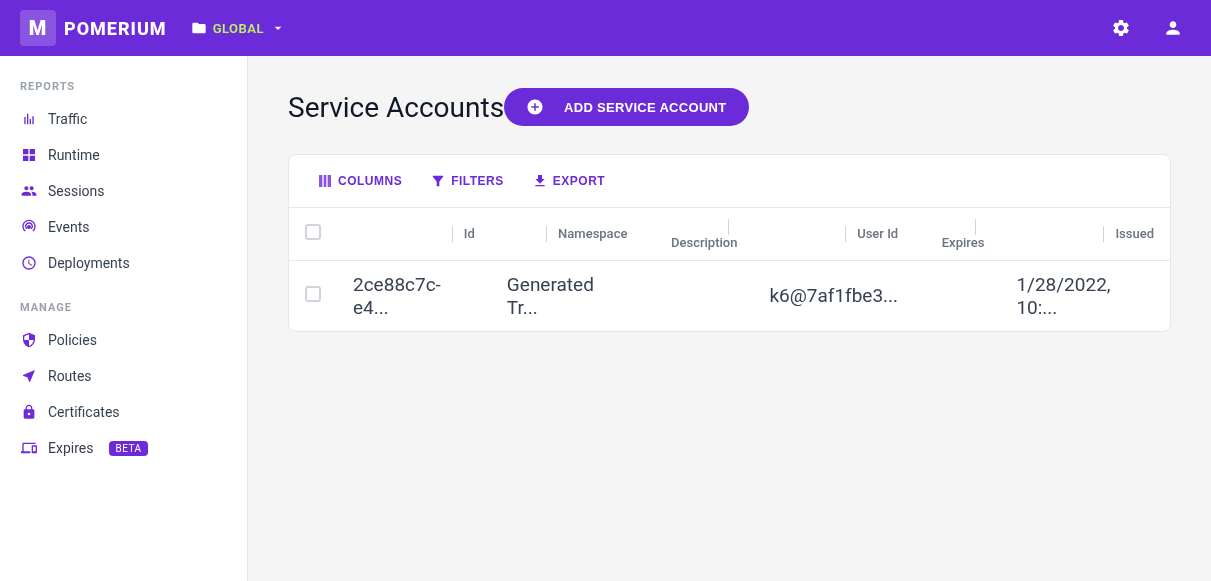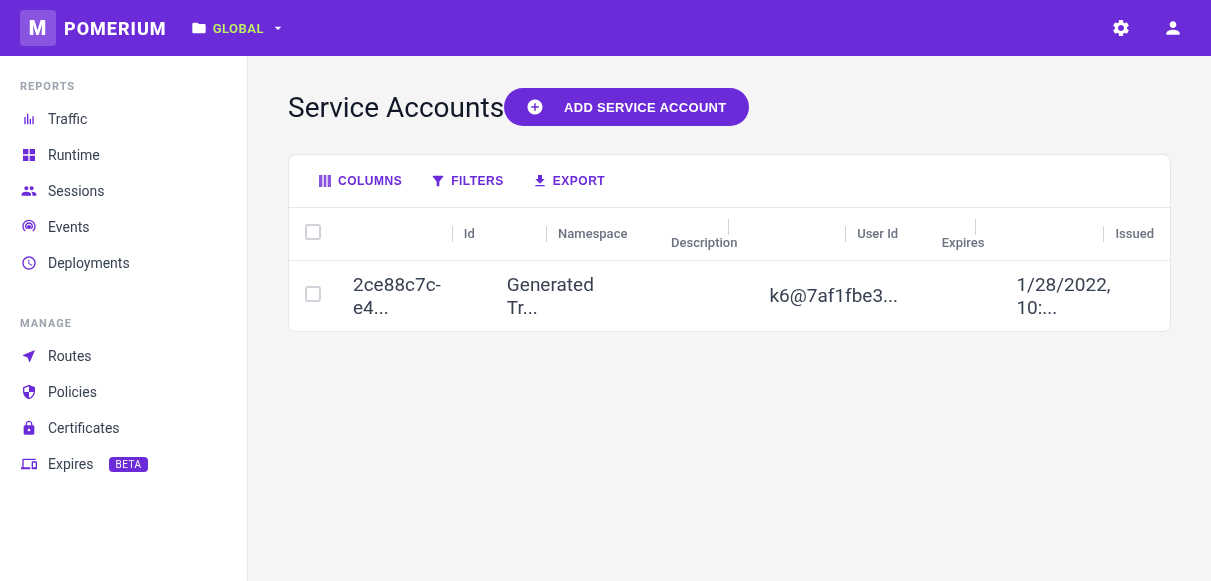--- a/index.html
+++ b/index.html
@@ -94,21 +94,21 @@
     }
     .sidebar-item .s-icon {
       width: 18px;
       height: 18px;
       display: flex;
       align-items: center;
       justify-content: center;
       color: #6c2bd9;
       flex-shrink: 0;
     }
-    .sidebar-section-gap { margin-top: 36px; }
+    .sidebar-section-gap { margin-top: 20px; }
     .beta-badge {
       background: #6c2bd9;
       color: white;
       font-size: 10px;
       font-weight: 400;
       padding: 2px 6px;
       border-radius: 4px;
       margin-left: 6px;
       letter-spacing: 0.5px;
     }
@@ -342,32 +342,32 @@
       <span>Deployments</span>
     </div>
 
     <div class="sidebar-section-gap">
       <div class="sidebar-section-label">MANAGE</div>
     </div>
 
     <div class="sidebar-item">
       <span class="s-icon">
         <svg width="16" height="16" viewBox="0 0 24 24" fill="currentColor">
+            <path d="M12 1L3 5v6c0 5.55 3.84 10.74 9 12 5.16-1.26 9-6.45 9-12V5l-9-4zm0 10.99h7c-.53 4.12-3.28 7.79-7 8.94V12H5V6.3l7-3.11v8.8z"></path>
+          </svg>
+      </span>
+      <span>Policies</span>
+    </div>
+    <div class="sidebar-item">
+      <span class="s-icon">
+        <svg width="16" height="16" viewBox="0 0 24 24" fill="currentColor">
             <path d="M21 3L3 10.53v.98l6.84 2.65L12.48 21h.98L21 3z"></path>
           </svg>
       </span>
       <span>Routes</span>
-    </div>
-    <div class="sidebar-item">
-      <span class="s-icon">
-        <svg width="16" height="16" viewBox="0 0 24 24" fill="currentColor">
-            <path d="M12 1L3 5v6c0 5.55 3.84 10.74 9 12 5.16-1.26 9-6.45 9-12V5l-9-4zm0 10.99h7c-.53 4.12-3.28 7.79-7 8.94V12H5V6.3l7-3.11v8.8z"></path>
-          </svg>
-      </span>
-      <span>Policies</span>
     </div>
     <div class="sidebar-item">
       <span class="s-icon">
         <svg width="16" height="16" viewBox="0 0 24 24" fill="currentColor">
             <path d="M18 8h-1V6c0-2.76-2.24-5-5-5S7 3.24 7 6v2H6c-1.1 0-2 .9-2 2v10c0 1.1.9 2 2 2h12c1.1 0 2-.9 2-2V10c0-1.1-.9-2-2-2zm-6 9c-1.1 0-2-.9-2-2s.9-2 2-2 2 .9 2 2-.9 2-2 2zm3.1-9H8.9V6c0-1.71 1.39-3.1 3.1-3.1 1.71 0 3.1 1.39 3.1 3.1v2z"></path>
           </svg>
       </span>
       <span>Certificates</span>
     </div>
     <div class="sidebar-item">

